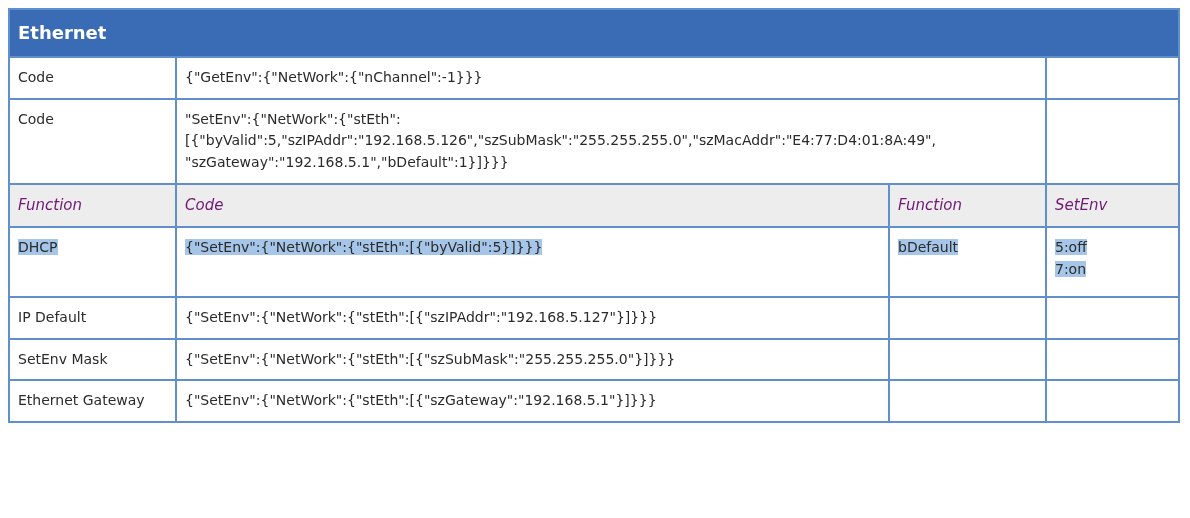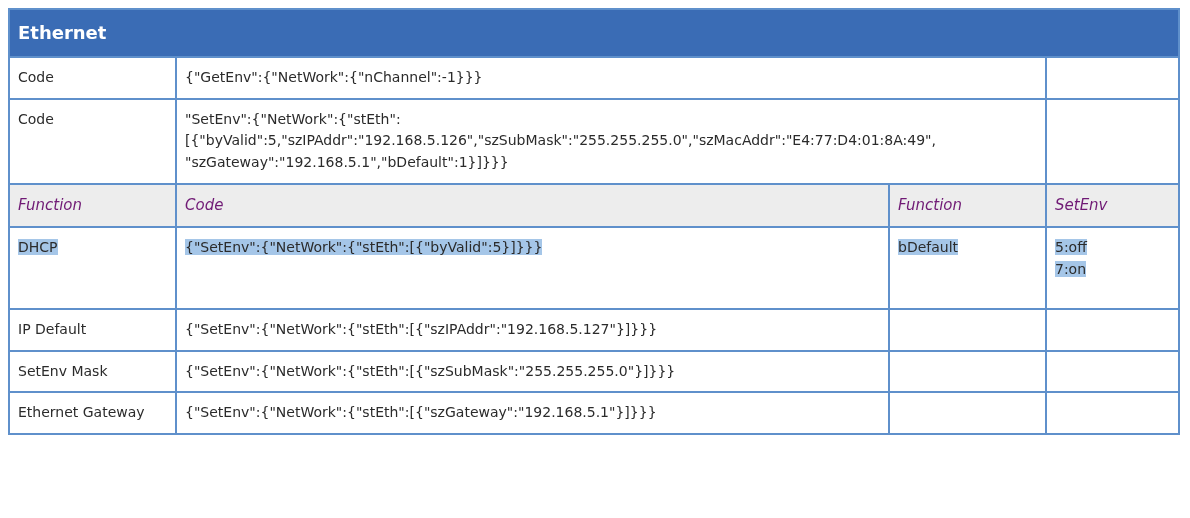--- a/index.html
+++ b/index.html
@@ -50,21 +50,21 @@
     padding:11px 8px;
   }
   td.fn-cell{padding-left:8px;}
   .pre{
     white-space:pre-wrap;
     overflow-wrap:anywhere;
   }
   .hl{
     background:var(--selection);
   }
-  tr.dhcp-row td{height:82px;}
+  tr.dhcp-row td{height:70px;}
 </style>
 </head>
 <body>
 
 <div class="wrap">
   <table class="eth">
     <colgroup>
       <col style="width:167px">
       <col style="width:713px">
       <col style="width:157px">

